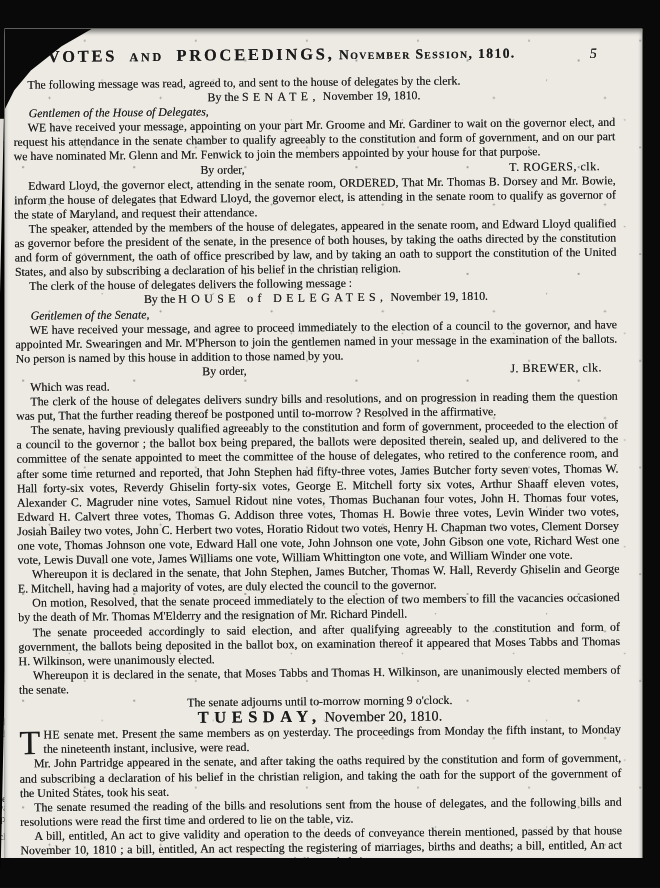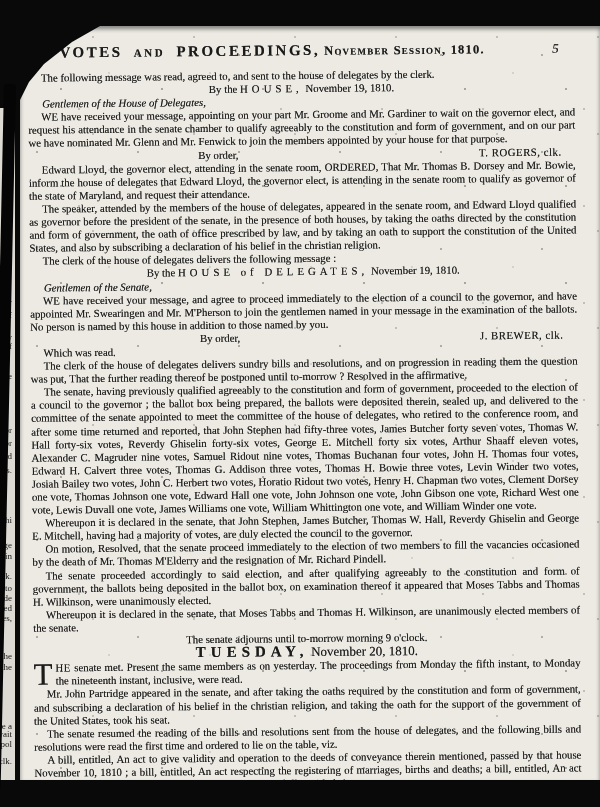--- a/index.html
+++ b/index.html
@@ -19,21 +19,21 @@
     text-align:right;font-size:9px;color:#161616;line-height:10px;
   }
   
   .gutter{
     position:absolute;left:4px;top:84px;width:12px;height:706px;
     background:#050505;z-index:3;transform:rotate(1.25deg);transform-origin:0 0;
     border-radius:3px;
   }
   
   .page{
-    position:absolute;left:20px;top:26px;width:580px;height:754px;z-index:4;
+    position:absolute;left:4px;top:26px;width:580px;height:754px;z-index:4;
     background-color:#eceae3;
     background-image:
       radial-gradient(circle at 17px 29px, rgba(25,25,25,.45) .5px, transparent 1.1px),
       radial-gradient(circle at 73px 11px, rgba(25,25,25,.35) .5px, transparent 1px),
       radial-gradient(circle at 41px 63px, rgba(25,25,25,.4) .6px, transparent 1.2px),
       radial-gradient(circle at 89px 47px, rgba(25,25,25,.3) .4px, transparent .9px),
       radial-gradient(circle at 59px 83px, rgba(25,25,25,.35) .5px, transparent 1px);
     background-size:101px 97px;
     overflow:hidden;
     box-shadow:inset 0 3px 4px rgba(0,0,0,.45);
@@ -109,21 +109,21 @@
 
   <div class="page">
     <div class="torn-corner"></div>
     <div class="page-inner">
       <div class="header">
         <span class="header-title"><span class="t-main">VOTES and PROCEEDINGS,</span> <span class="t-sub">November Session, 1810.</span></span>
         <span class="page-num">5</span>
       </div>
       <div class="page-body">
           <p class="para">The following message was read, agreed to, and sent to the house of delegates by the clerk.</p>
-          <p class="byline"><span class="pre">By the</span> <span class="wide">HOUSE,</span> <span class="rest">November 19, 1810.</span></p>
+          <p class="byline"><span class="pre">By the</span> <span class="wide">SENATE,</span> <span class="rest">November 19, 1810.</span></p>
           <p class="salutation">Gentlemen of the House of Delegates,</p>
           <p class="para">WE have received your message, appointing on your part Mr. Groome and Mr. Gardiner to wait on the governor elect, and request his attendance in the senate chamber to qualify agreeably to the constitution and form of government, and on our part we have nominated Mr. Glenn and Mr. Fenwick to join the members appointed by your house for that purpose.</p>
           <p class="order">
             <span class="order-left">By order,</span>
             <span class="order-right">T. ROGERS, clk.</span>
           </p>
           <p class="para">Edward Lloyd, the governor elect, attending in the senate room, ORDERED, That Mr. Thomas B. Dorsey and Mr. Bowie, inform the house of delegates that Edward Lloyd, the governor elect, is attending in the senate room to qualify as governor of the state of Maryland, and request their attendance.</p>
           <p class="para">The speaker, attended by the members of the house of delegates, appeared in the senate room, and Edward Lloyd qualified as governor before the president of the senate, in the presence of both houses, by taking the oaths directed by the constitution and form of government, the oath of office prescribed by law, and by taking an oath to support the constitution of the United States, and also by subscribing a declaration of his belief in the christian religion.</p>
           <p class="para">The clerk of the house of delegates delivers the following message :</p>
           <p class="byline"><span class="pre">By the</span> <span class="wide">HOUSE of DELEGATES,</span> <span class="rest">November 19, 1810.</span></p>

